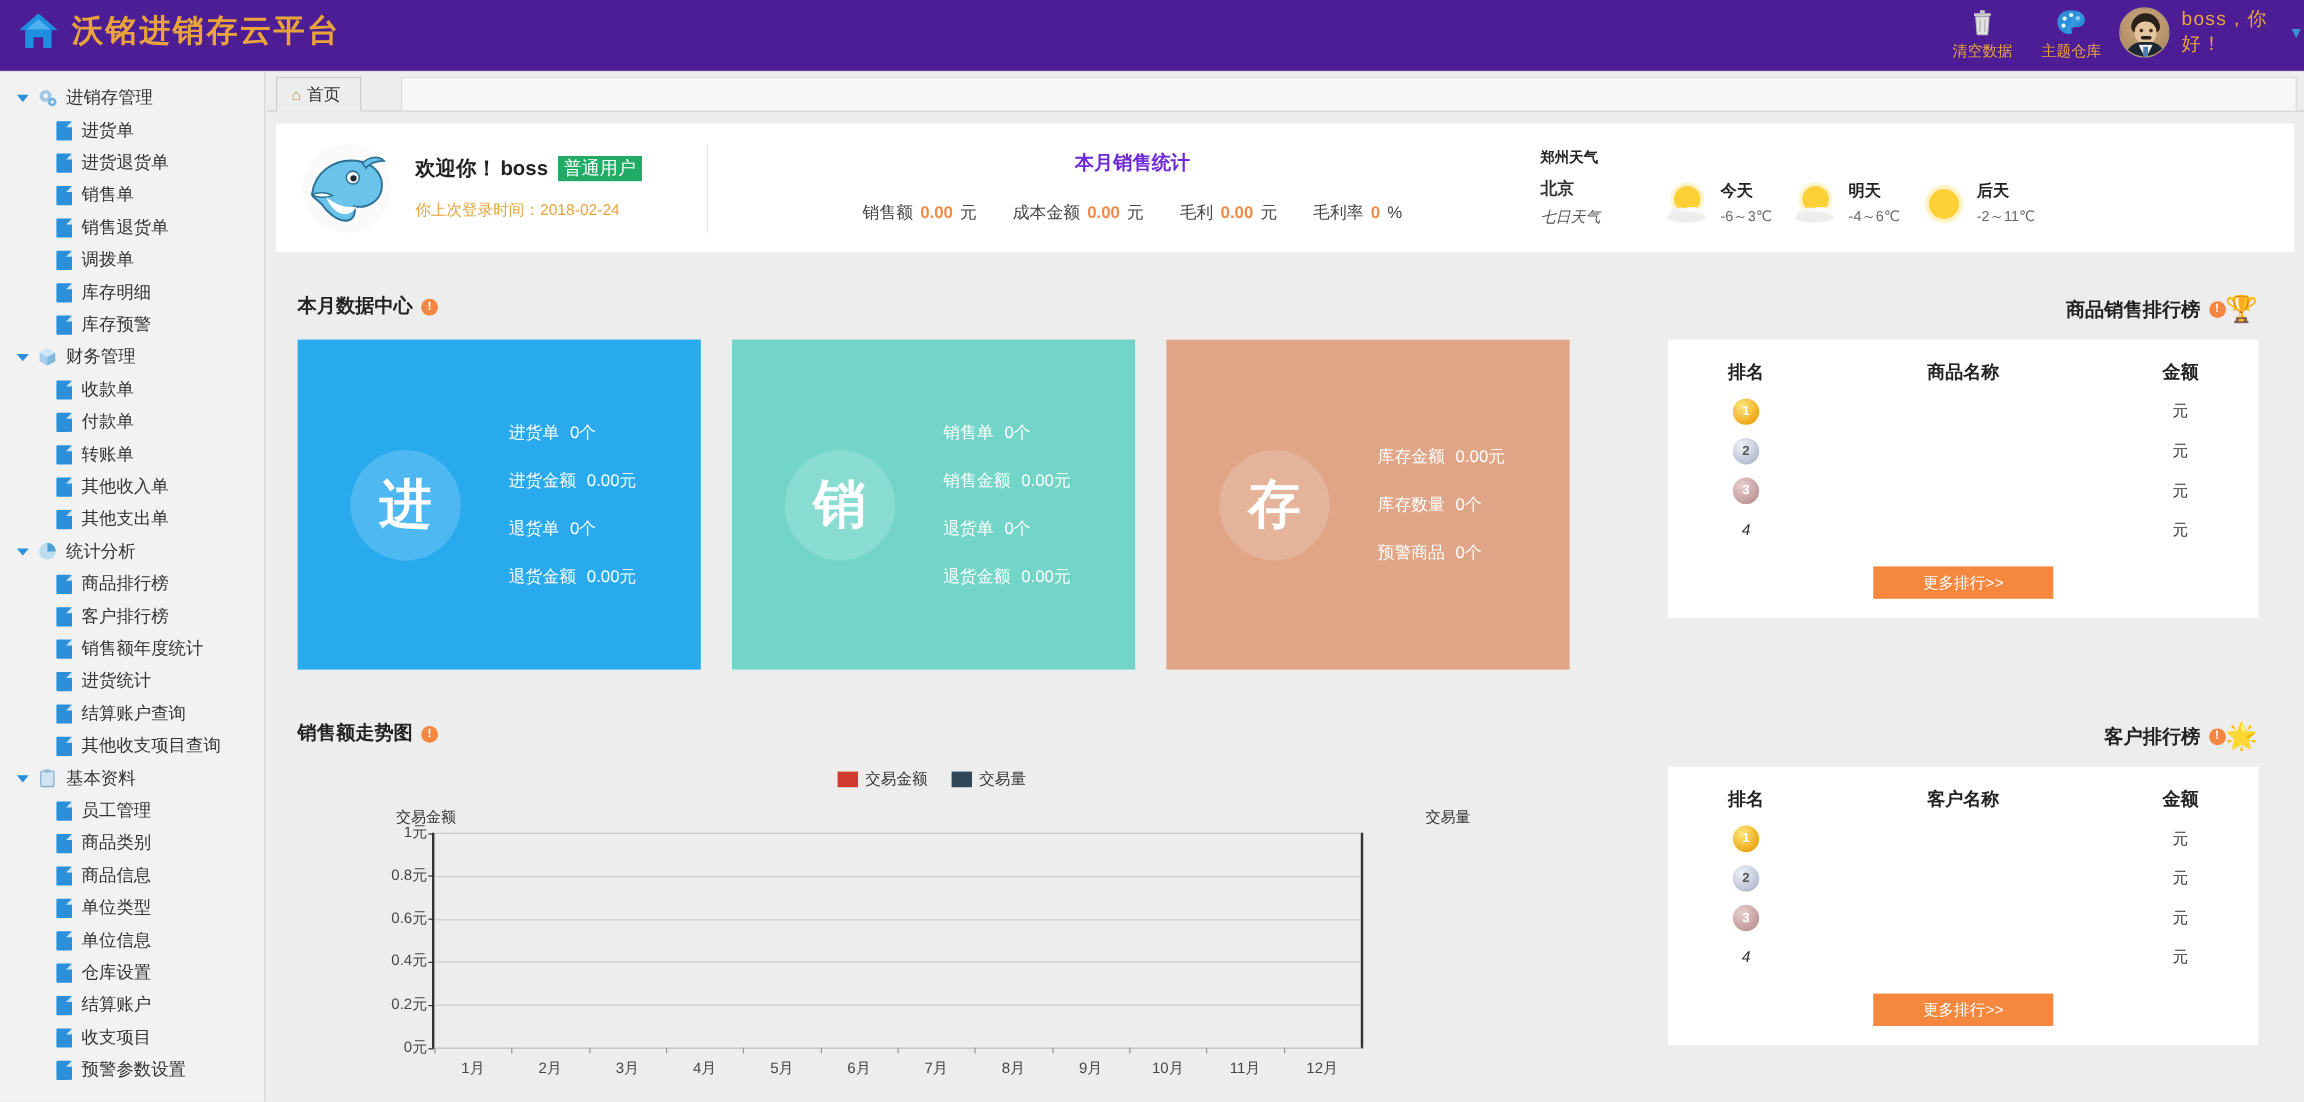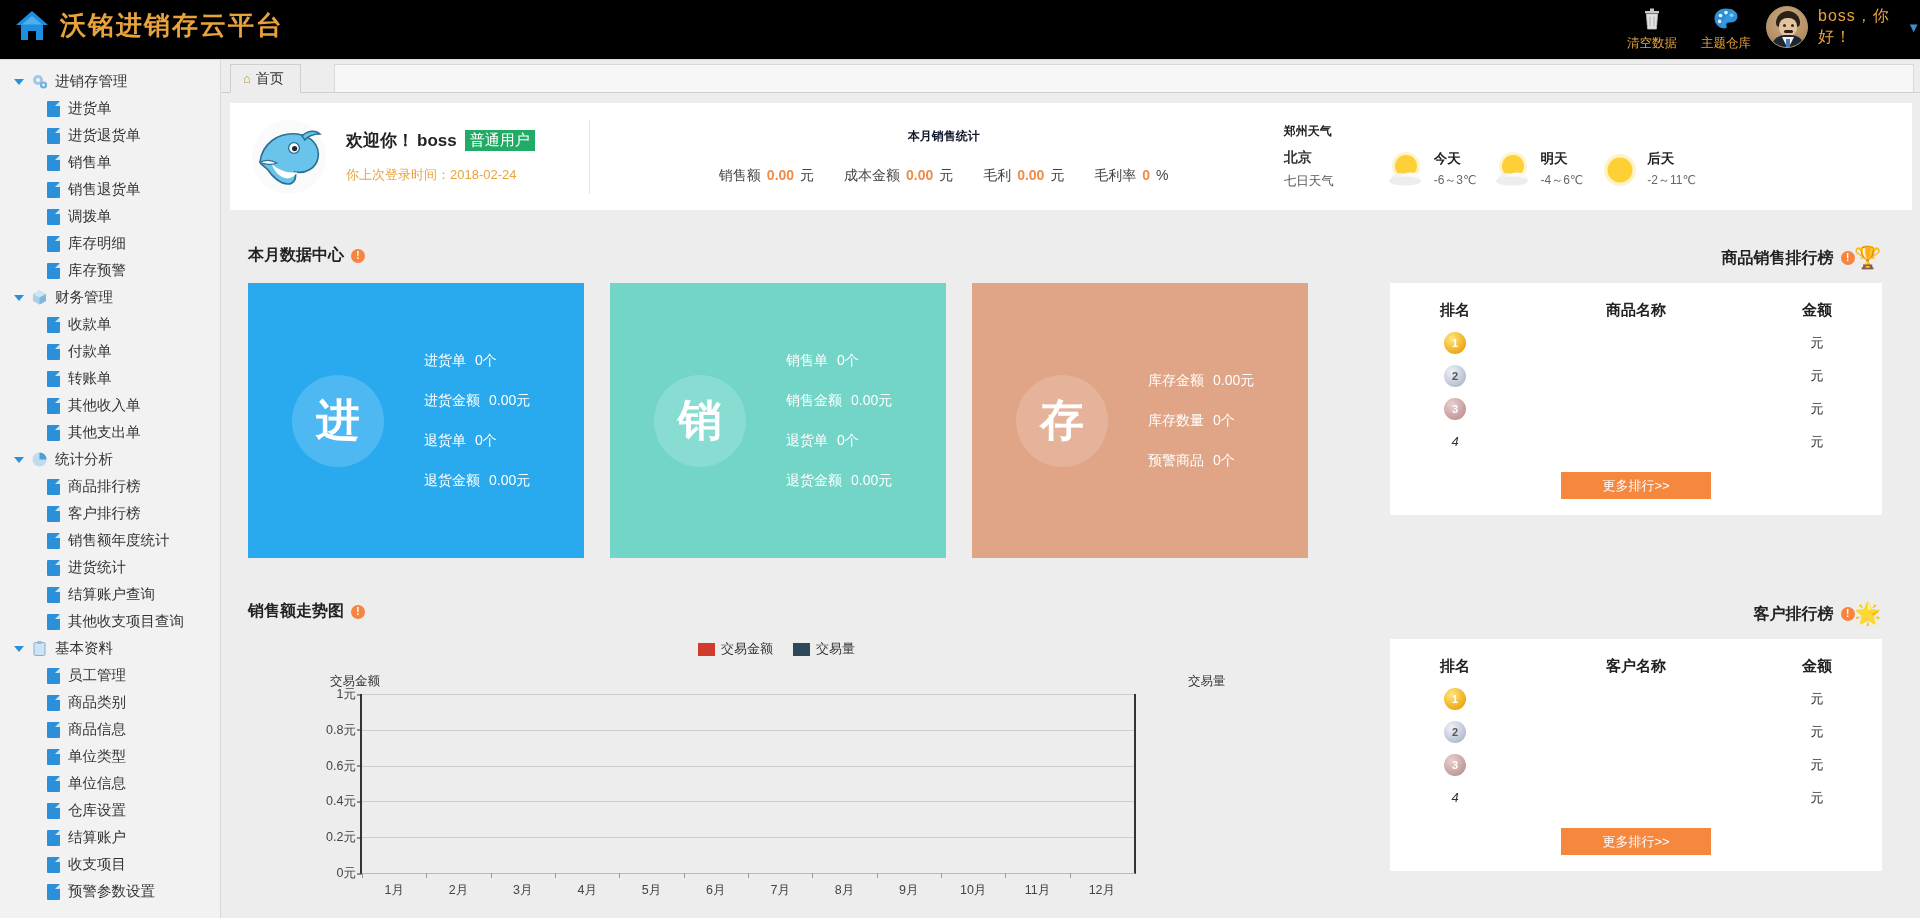--- a/index.html
+++ b/index.html
@@ -6,21 +6,21 @@
   html, body {
     width: 1920px; height: 918px;
     font-family: "Liberation Sans", "DejaVu Sans", sans-serif;
     background: #ededed;
     overflow: hidden;
     color: #333;
   }
   
   #header {
     position: absolute; left: 0; top: 0; width: 1920px; height: 60px;
-    background: #000000;
+    background: #4c1d95;
     border-bottom: 1px solid #dcdcdc;
   }
   #brand { position: absolute; left: 14px; top: 8px; display: flex; align-items: center; }
   #brand .home-glyph { width: 36px; height: 34px; position: relative; margin-right: 10px; }
   #brand .home-glyph svg { display: block; }
   #brand .title {
     font-size: 26px; font-weight: bold; color: #e8a33d;
     letter-spacing: 2px; font-family: "Liberation Serif", "DejaVu Serif", serif;
   }
   .hdr-tool {
@@ -121,31 +121,31 @@
   #welcome .dolphin { margin-left: 20px; width: 78px; height: 78px; flex: none; }
   #welcome .wblock { margin-left: 18px; }
   .wline1 { font-size: 17px; font-weight: bold; color: #222; display: flex; align-items: center; }
   .badge-user {
     background: #22ab66; color: #fff; font-size: 15px; font-weight: normal;
     padding: 1px 5px; margin-left: 8px;
   }
   .wline2 { font-size: 13px; color: #e8a33d; margin-top: 14px; }
   .vsep { width: 1px; height: 74px; background: #e6e6e6; }
   #sales-stat { flex: none; width: 600px; text-align: center; margin-left: 54px; }
-  #sales-stat .st-title { font-size: 12px; font-weight: bold; color: #0f172a; }
+  #sales-stat .st-title { font-size: 16px; font-weight: bold; color: #6d28d9; }
   #sales-stat .st-row { margin-top: 22px; font-size: 14px; color: #444; }
   #sales-stat .st-row span.k { margin-left: 26px; }
   #sales-stat .st-row span.k:first-child { margin-left: 0; }
   #sales-stat .num { color: #f08b48; font-weight: bold; margin: 0 6px; }
   #weather { flex: none; width: 480px; margin-left: 40px; }
   #weather .w-title { font-size: 12px; font-weight: bold; color: #222; }
   #weather .w-body { display: flex; align-items: center; margin-top: 9px; }
   #weather .w-city { width: 86px; }
   #weather .w-city .c1 { font-size: 14px; font-weight: bold; color: #333; }
-  #weather .w-city .c2 { font-size: 12.5px; color: #555; margin-top: 6px; }
+  #weather .w-city .c2 { font-size: 12.5px; color: #555; margin-top: 6px; font-style: italic; }
   .w-day { display: flex; align-items: center; margin-left: 14px; }
   .w-day .wico { width: 46px; height: 40px; flex: none; }
   .w-day .wtxt { margin-left: 4px; }
   .w-day .wd { font-size: 13.5px; font-weight: bold; color: #222; }
   .w-day .wt { font-size: 12px; color: #666; margin-top: 4px; }
 
   
   .sec-title { font-size: 16px; font-weight: bold; color: #222; display: flex; align-items: center; }
   .info-dot {
     display: inline-block; width: 14px; height: 14px; border-radius: 50%;

